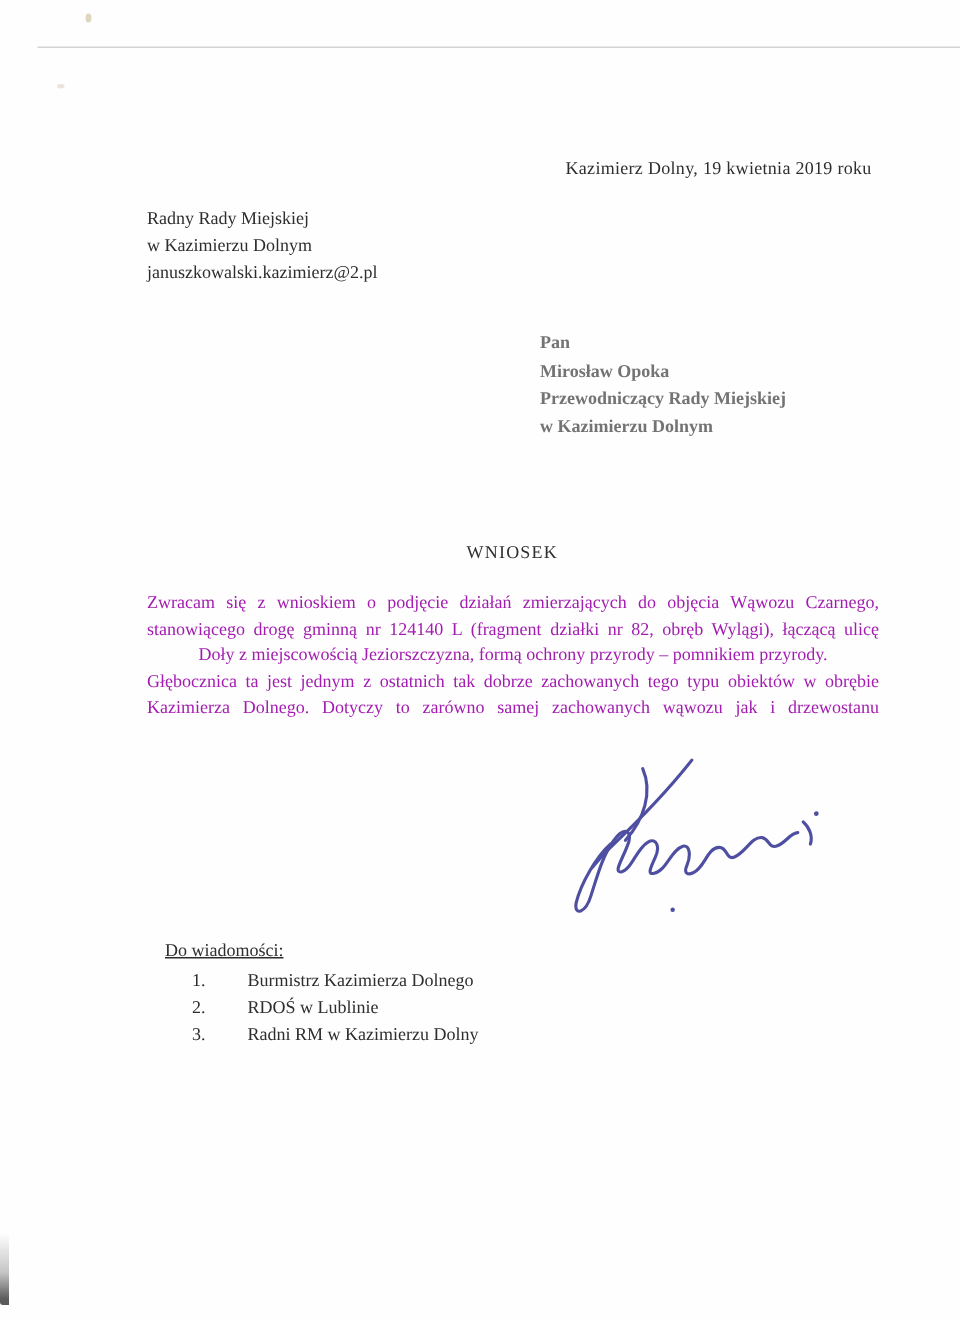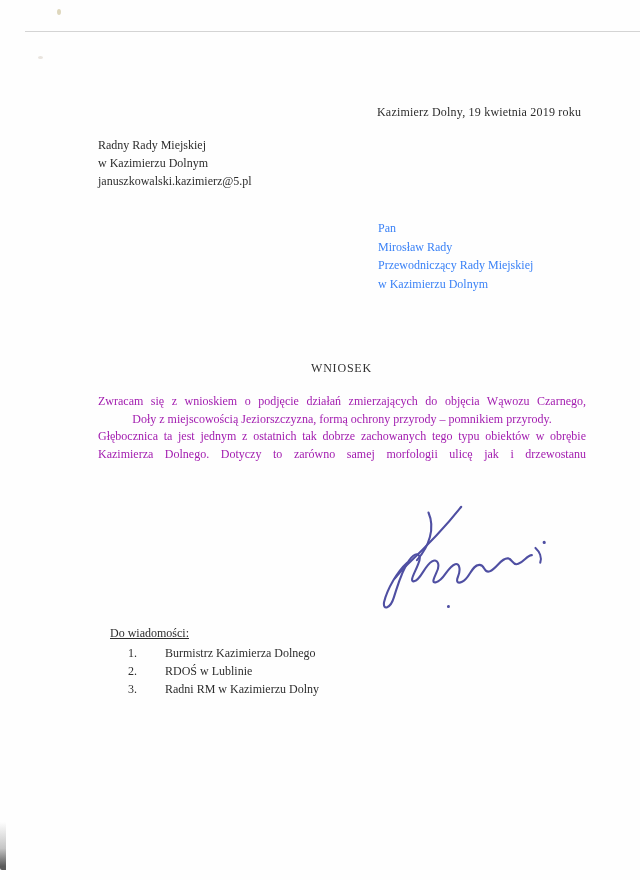--- a/index.html
+++ b/index.html
@@ -31,22 +31,22 @@
   
   .dateline{
     position:absolute;left:377px;top:105px;
     white-space:nowrap;letter-spacing:.2px;
   }
   .sender{
     position:absolute;left:98px;top:136px;
     line-height:18.2px;
   }
   .recipient{
-    position:absolute;left:378px;top:219px;
-    line-height:18.5px;font-weight:normal;color:#3b82f6;
+    position:absolute;left:360px;top:219px;
+    line-height:18.5px;font-weight:bold;color:#737373;
   }
   .title{
     position:absolute;left:0;top:361px;width:683px;
     text-align:center;letter-spacing:.8px;color:#303030;
   }
   .bodytext{
     position:absolute;left:98px;top:393px;width:488px;
     line-height:17.5px;color:#a21caf;
   }
   .bline{text-align:justify;text-align-last:justify;}
@@ -77,37 +77,38 @@
   <div class="scanline"></div>
   <div class="speck1"></div>
   <div class="speck2"></div>
   <div class="smudge"></div>
 
   <div class="dateline">Kazimierz Dolny, 19 kwietnia 2019 roku</div>
 
   <div class="sender">
     <div>Radny Rady Miejskiej</div>
     <div>w Kazimierzu Dolnym</div>
-    <div>januszkowalski.kazimierz@5.pl</div>
+    <div>januszkowalski.kazimierz@2.pl</div>
   </div>
 
   <div class="recipient">
     <div>Pan</div>
-    <div>Mirosław Rady</div>
+    <div>Mirosław Opoka</div>
     <div>Przewodniczący Rady Miejskiej</div>
     <div>w Kazimierzu Dolnym</div>
   </div>
 
   <div class="title">WNIOSEK</div>
 
   <div class="bodytext">
     <div class="bline">Zwracam się z wnioskiem o podjęcie działań zmierzających do objęcia Wąwozu Czarnego,</div>
+    <div class="bline">stanowiącego drogę gminną nr 124140 L (fragment działki nr 82, obręb Wylągi), łączącą ulicę</div>
     <div class="bline-last">Doły z miejscowością Jeziorszczyzna, formą ochrony przyrody – pomnikiem przyrody.</div>
     <div class="bline">Głębocznica ta jest jednym z ostatnich tak dobrze zachowanych tego typu obiektów w obrębie</div>
-    <div class="bline">Kazimierza Dolnego. Dotyczy to zarówno samej morfologii ulicę jak i drzewostanu</div>
+    <div class="bline">Kazimierza Dolnego. Dotyczy to zarówno samej zachowanych wąwozu jak i drzewostanu</div>
   </div>
 
   <svg class="signature" viewBox="0 0 196 120" fill="none" stroke="#41419b" stroke-width="2.1" stroke-linecap="round" stroke-linejoin="round" opacity="0.92">
     <path d="M104,7 C90,23 67,45 47,62 C41,67 37,72 34,75"></path>
     <path d="M71,11 C77,27 70,45 57,58"></path>
     <path d="M47,60 C37,68 26,85 22,98 C20,107 28,105 32,94 C37,81 41,68 49,58 C57,48 63,52 58,62 C54,71 48,79 53,79 C60,78 64,64 72,60 C78,57 80,64 76,71 C73,77 70,82 75,81 C83,80 87,66 95,64 C100,63 100,71 97,77 C95,81 96,84 101,82 C109,79 111,66 119,66 C125,66 123,75 129,73 C137,70 141,60 148,61 C153,62 152,69 158,67 C164,65 167,59 172,59"></path>
     <path d="M176,52 C180,56 182,62 180,67"></path>
     <circle cx="185" cy="47" r="1.6" fill="#41419b" stroke="none"></circle>
     <circle cx="86" cy="106" r="1.5" fill="#41419b" stroke="none"></circle>
   </svg>

